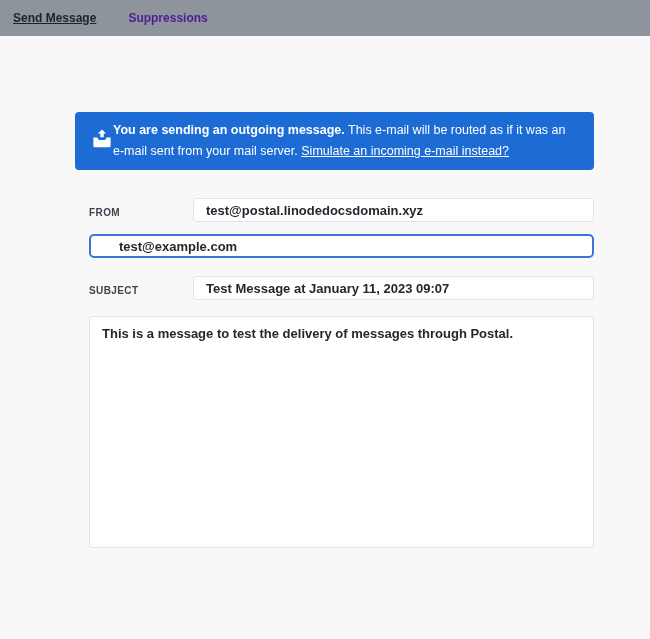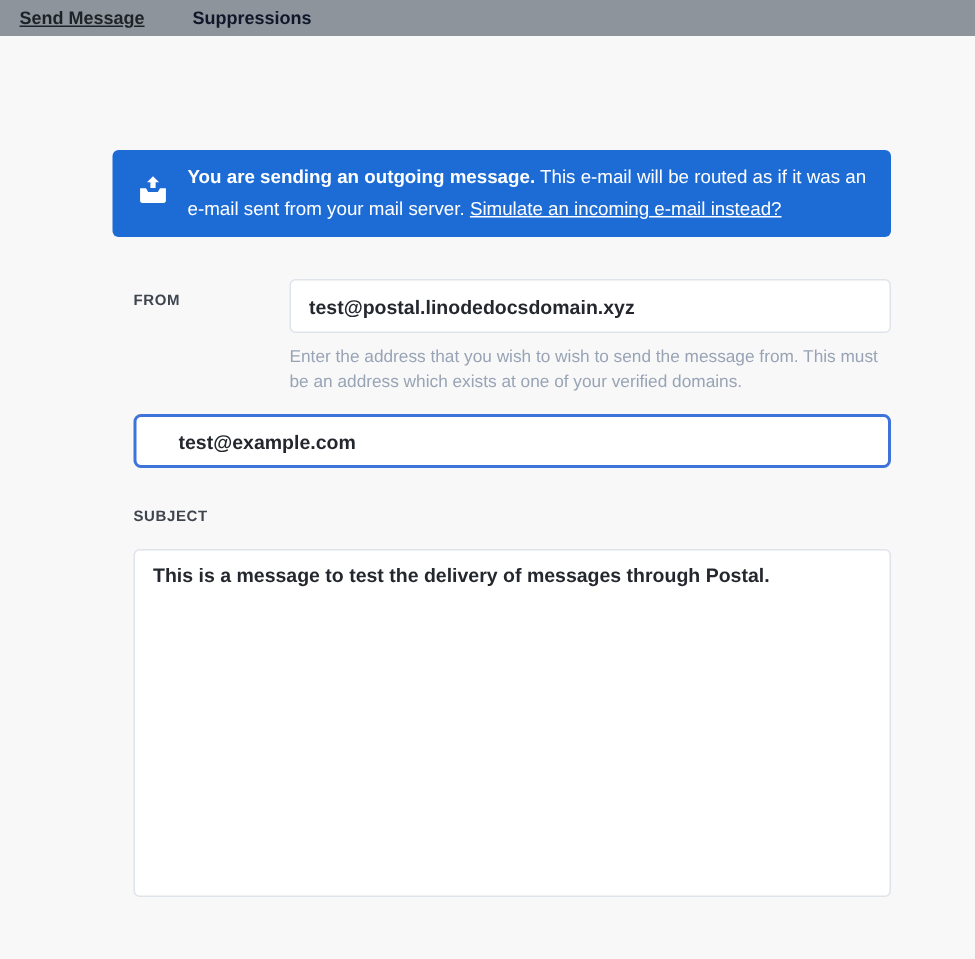--- a/index.html
+++ b/index.html
@@ -10,31 +10,31 @@
     width: 650px;
     height: 639px;
     overflow: hidden;
     background: #f8f8f9;
     font-family: "Liberation Sans", sans-serif;
     -webkit-font-smoothing: antialiased;
   }
 
   
   .tabbar {
-    height: 24px;
+    height: 36px;
     background: #8e949b;
     display: flex;
     align-items: center;
     gap: 32px;
     padding: 0 13px;
   }
   .tab {
     font-size: 12px;
     font-weight: bold;
-    color: #0f172a;
+    color: #4c1d95;
     text-decoration: none;
     cursor: pointer;
     white-space: nowrap;
   }
   .tab.active {
     color: #1d2227;
     text-decoration: underline;
   }
 
   
@@ -51,21 +51,20 @@
   }
 
   
   .banner {
     margin-top: 20px;
     background: #1d6cd6;
     border-radius: 4px;
     color: #ffffff;
     display: flex;
     align-items: flex-start;
-    gap: 12px;
     padding: 8px 16px;
     box-sizing: border-box;
   }
   .banner-icon {
     flex: 0 0 auto;
     padding-top: 8px;
   }
   .banner-text {
     font-size: 12.5px;
     line-height: 21px;
@@ -99,21 +98,21 @@
     color: #3e454e;
   }
   .row-body .form-label { padding-top: 10px; }
 
   .form-field { flex: 1 1 auto; min-width: 0; }
 
   .text-input {
     display: block;
     width: 100%;
     box-sizing: border-box;
-    height: 36px;
+    height: 24px;
     padding: 0 12px;
     border: 1px solid #dfe3ea;
     border-radius: 4px;
     background: #ffffff;
     color: #24282e;
     font-family: "Liberation Sans", sans-serif;
     font-size: 13px;
     font-weight: bold;
     outline: none;
   }
@@ -173,32 +172,34 @@
       <a class="banner-link">Simulate an incoming e-mail instead?</a>
     </span>
   </div>
 
   <div class="form">
 
     <div class="form-row row-from">
       <label class="form-label">FROM</label>
       <div class="form-field">
         <input class="text-input" type="text" value="test@postal.linodedocsdomain.xyz" style="">
-        <div class="help-text">Enter the address that you wish to wish to send the message from. This must be an address which exists at one of your verified domains.</div>
       </div>
     </div>
 
     <div class="form-row row-to">
       <div class="form-field">
         <input class="text-input focused" type="text" value="test@example.com" style="">
       </div>
     </div>
 
     <div class="form-row row-subject">
       <label class="form-label">SUBJECT</label>
+      <div class="form-field">
+        <input class="text-input" type="text" value="Test Message at January 11, 2023 09:07" style="">
+      </div>
     </div>
 
     <div class="form-row row-body">
       <div class="form-field">
         <textarea class="body-textarea" style="">This is a message to test the delivery of messages through Postal.</textarea>
       </div>
     </div>
 
   </div>
 </div>

